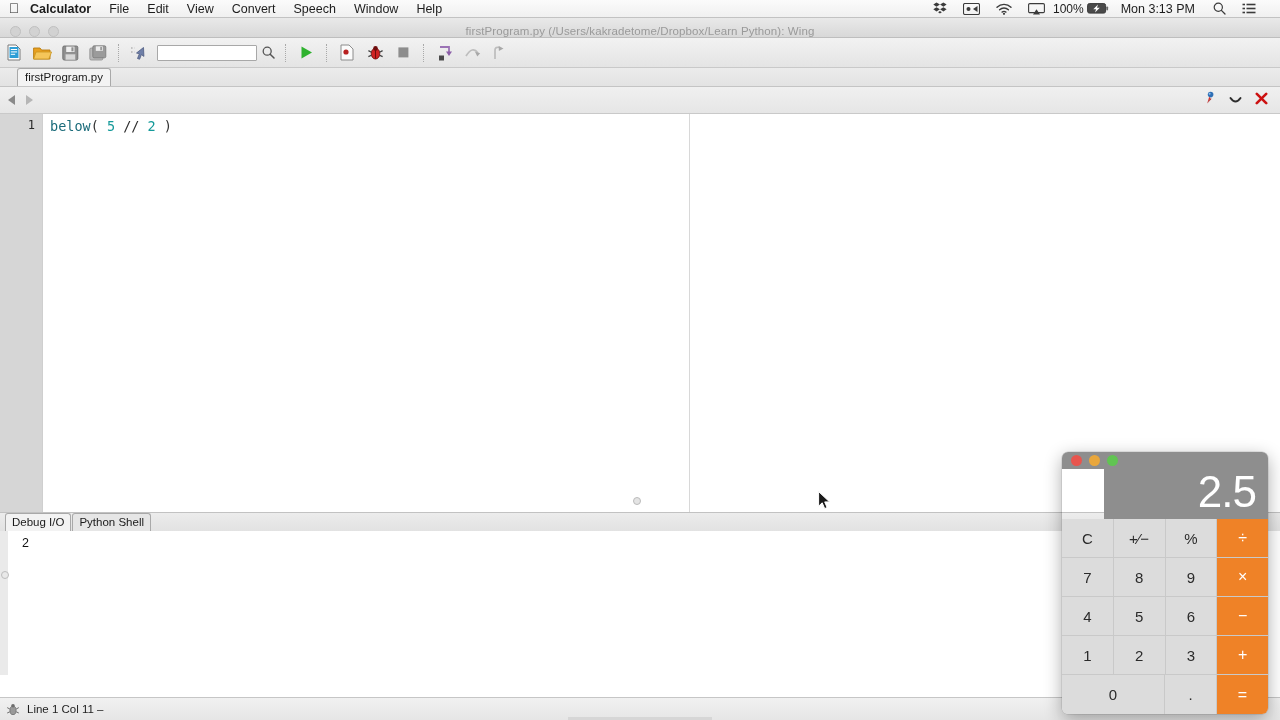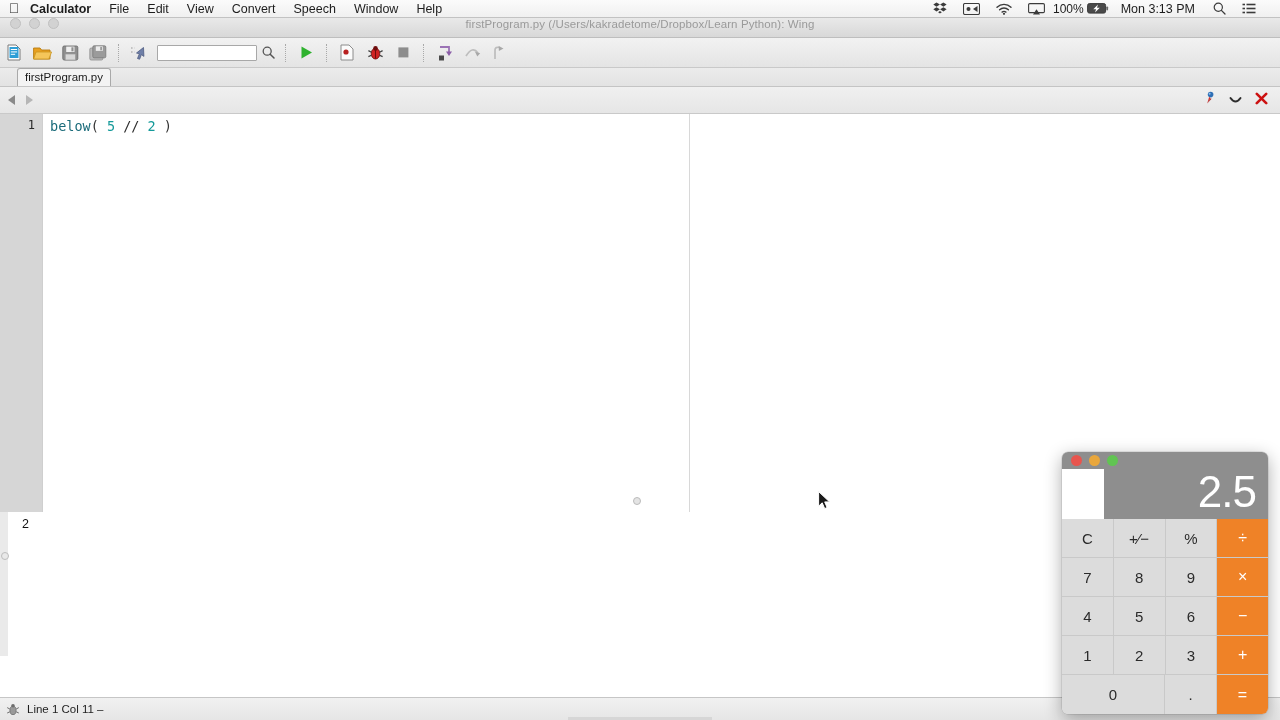--- a/index.html
+++ b/index.html
@@ -35,21 +35,21 @@
 
   
   .winwrap {
     position: absolute; top: 18px; left: 0; width: 1280px; height: 702px;
     background: #ffffff;
   }
   .titlebar {
     position: relative; height: 20px; width: 100%;
     background: linear-gradient(to bottom, #e9e9e9 0%, #d8d8d8 100%);
     border-bottom: 1px solid #bebebe;
-    display: flex; align-items: flex-start; text-decoration: underline;
+    display: flex; align-items: flex-end; text-decoration: underline;
   }
   .traffic { display: flex; gap: 8px; padding-left: 10px; }
   .tl { width: 11px; height: 11px; border-radius: 50%; background: #d2d2d2;
         border: 1px solid #c0c0c0; }
   .wintitle {
     position: absolute; left: 0; right: 0; text-align: center;
     font-size: 11.5px; color: #9a9a9a; letter-spacing: 0.1px;
   }
 
   
@@ -455,20 +455,24 @@
         <div>1</div>
       </div>
       <div class="codearea">
         <div class="codeline"><span class="tok-fn">below</span><span class="tok-pun">( </span><span class="tok-num">5</span><span class="tok-op"> // </span><span class="tok-num">2</span><span class="tok-pun"> )</span></div>
       </div>
       <div class="vsplit"></div>
       <div class="splithandle"></div>
     </div>
 
     <div class="bottompanel">
+      <div class="panetabs">
+        <div class="panetab">Debug I/O</div>
+        <div class="panetab inactive">Python Shell</div>
+      </div>
       <div class="console">
         <div class="conhandle"></div>
         <div>2</div>
       </div>
     </div>
 
     <div class="statusbar">
       <div class="bug">
         <svg width="14" height="13" viewBox="0 0 14 13">
           <ellipse cx="7" cy="7.4" rx="3.1" ry="4.2" fill="#9a9a9a" stroke="#6d6d6d" stroke-width="0.8"></ellipse>

